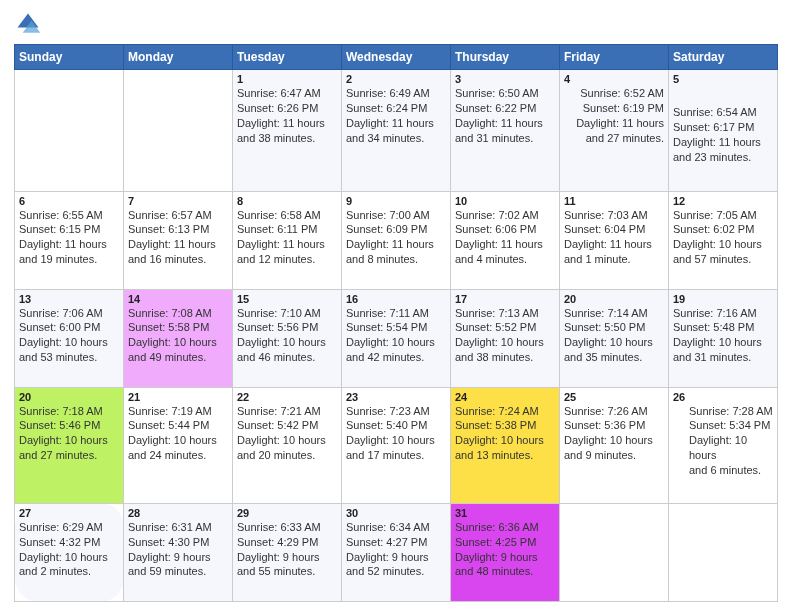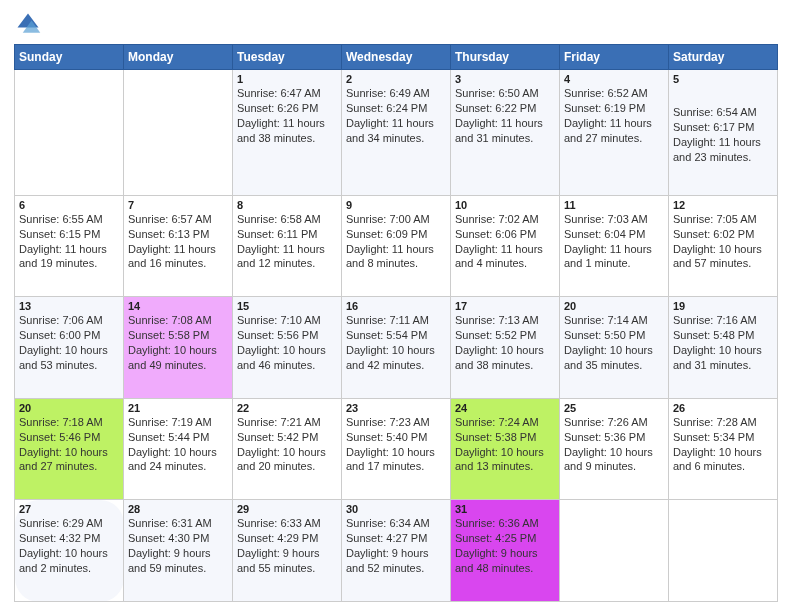--- a/index.html
+++ b/index.html
@@ -159,21 +159,21 @@
           </td>
           <td style="background: rgb(245, 247, 252);">
             <span class="day-num">3</span>
             <div class="day-info" style="white-space: pre-line;">Sunrise: 6:50 AM
 Sunset: 6:22 PM
 Daylight: 11 hours
 and 31 minutes.</div>
           </td>
           <td style="background: rgb(245, 247, 252);">
             <span class="day-num">4</span>
-            <div class="day-info" style="white-space: pre-line;">Sunrise: 6:52 AM
+            <div class="day-info" style="white-space: pre-line; text-align: right;">Sunrise: 6:52 AM
 Sunset: 6:19 PM
 Daylight: 11 hours
 and 27 minutes.</div>
           </td>
           <td style="background: rgb(245, 247, 252);">
             <span class="day-num">5</span>
             <div class="day-info" style="white-space: pre-line; margin-top: 20px;">Sunrise: 6:54 AM
 Sunset: 6:17 PM
 Daylight: 11 hours
 and 23 minutes.</div>
@@ -303,37 +303,37 @@
 Daylight: 10 hours
 and 20 minutes.</div>
           </td>
           <td style="background: rgb(255, 255, 255);">
             <span class="day-num">23</span>
             <div class="day-info" style="white-space: pre-line;">Sunrise: 7:23 AM
 Sunset: 5:40 PM
 Daylight: 10 hours
 and 17 minutes.</div>
           </td>
-          <td style="background: #bef264;">
+          <td style="background: #fde047;">
             <span class="day-num">24</span>
             <div class="day-info" style="white-space: pre-line;">Sunrise: 7:24 AM
 Sunset: 5:38 PM
 Daylight: 10 hours
 and 13 minutes.</div>
           </td>
           <td style="background: rgb(255, 255, 255);">
             <span class="day-num">25</span>
             <div class="day-info" style="white-space: pre-line;">Sunrise: 7:26 AM
 Sunset: 5:36 PM
 Daylight: 10 hours
 and 9 minutes.</div>
           </td>
           <td style="background: rgb(255, 255, 255);">
             <span class="day-num">26</span>
-            <div class="day-info" style="white-space: pre-line;">Sunrise: 7:28 AM
+            <div class="day-info" style="white-space: pre-line; margin-left: 16px;">Sunrise: 7:28 AM
 Sunset: 5:34 PM
 Daylight: 10 hours
 and 6 minutes.</div>
           </td>
         </tr>
         <tr>
           <td style="background: rgb(245, 247, 252); border-radius: 24px;">
             <span class="day-num">27</span>
             <div class="day-info" style="white-space: pre-line;">Sunrise: 6:29 AM
 Sunset: 4:32 PM

